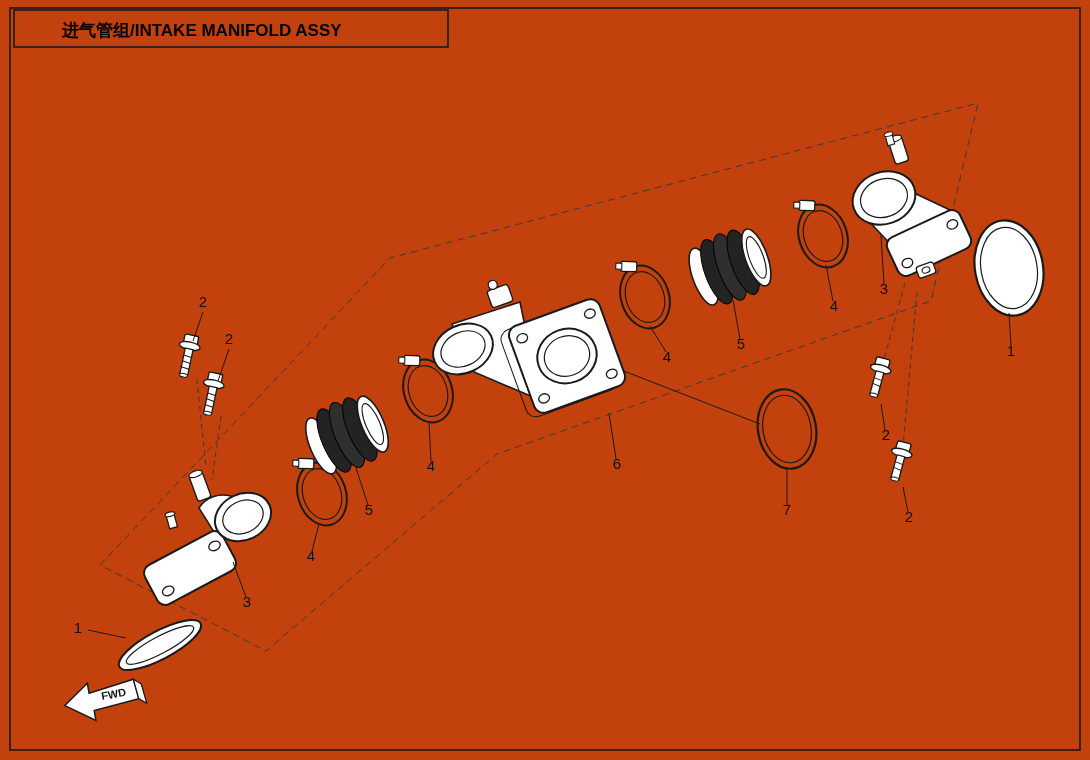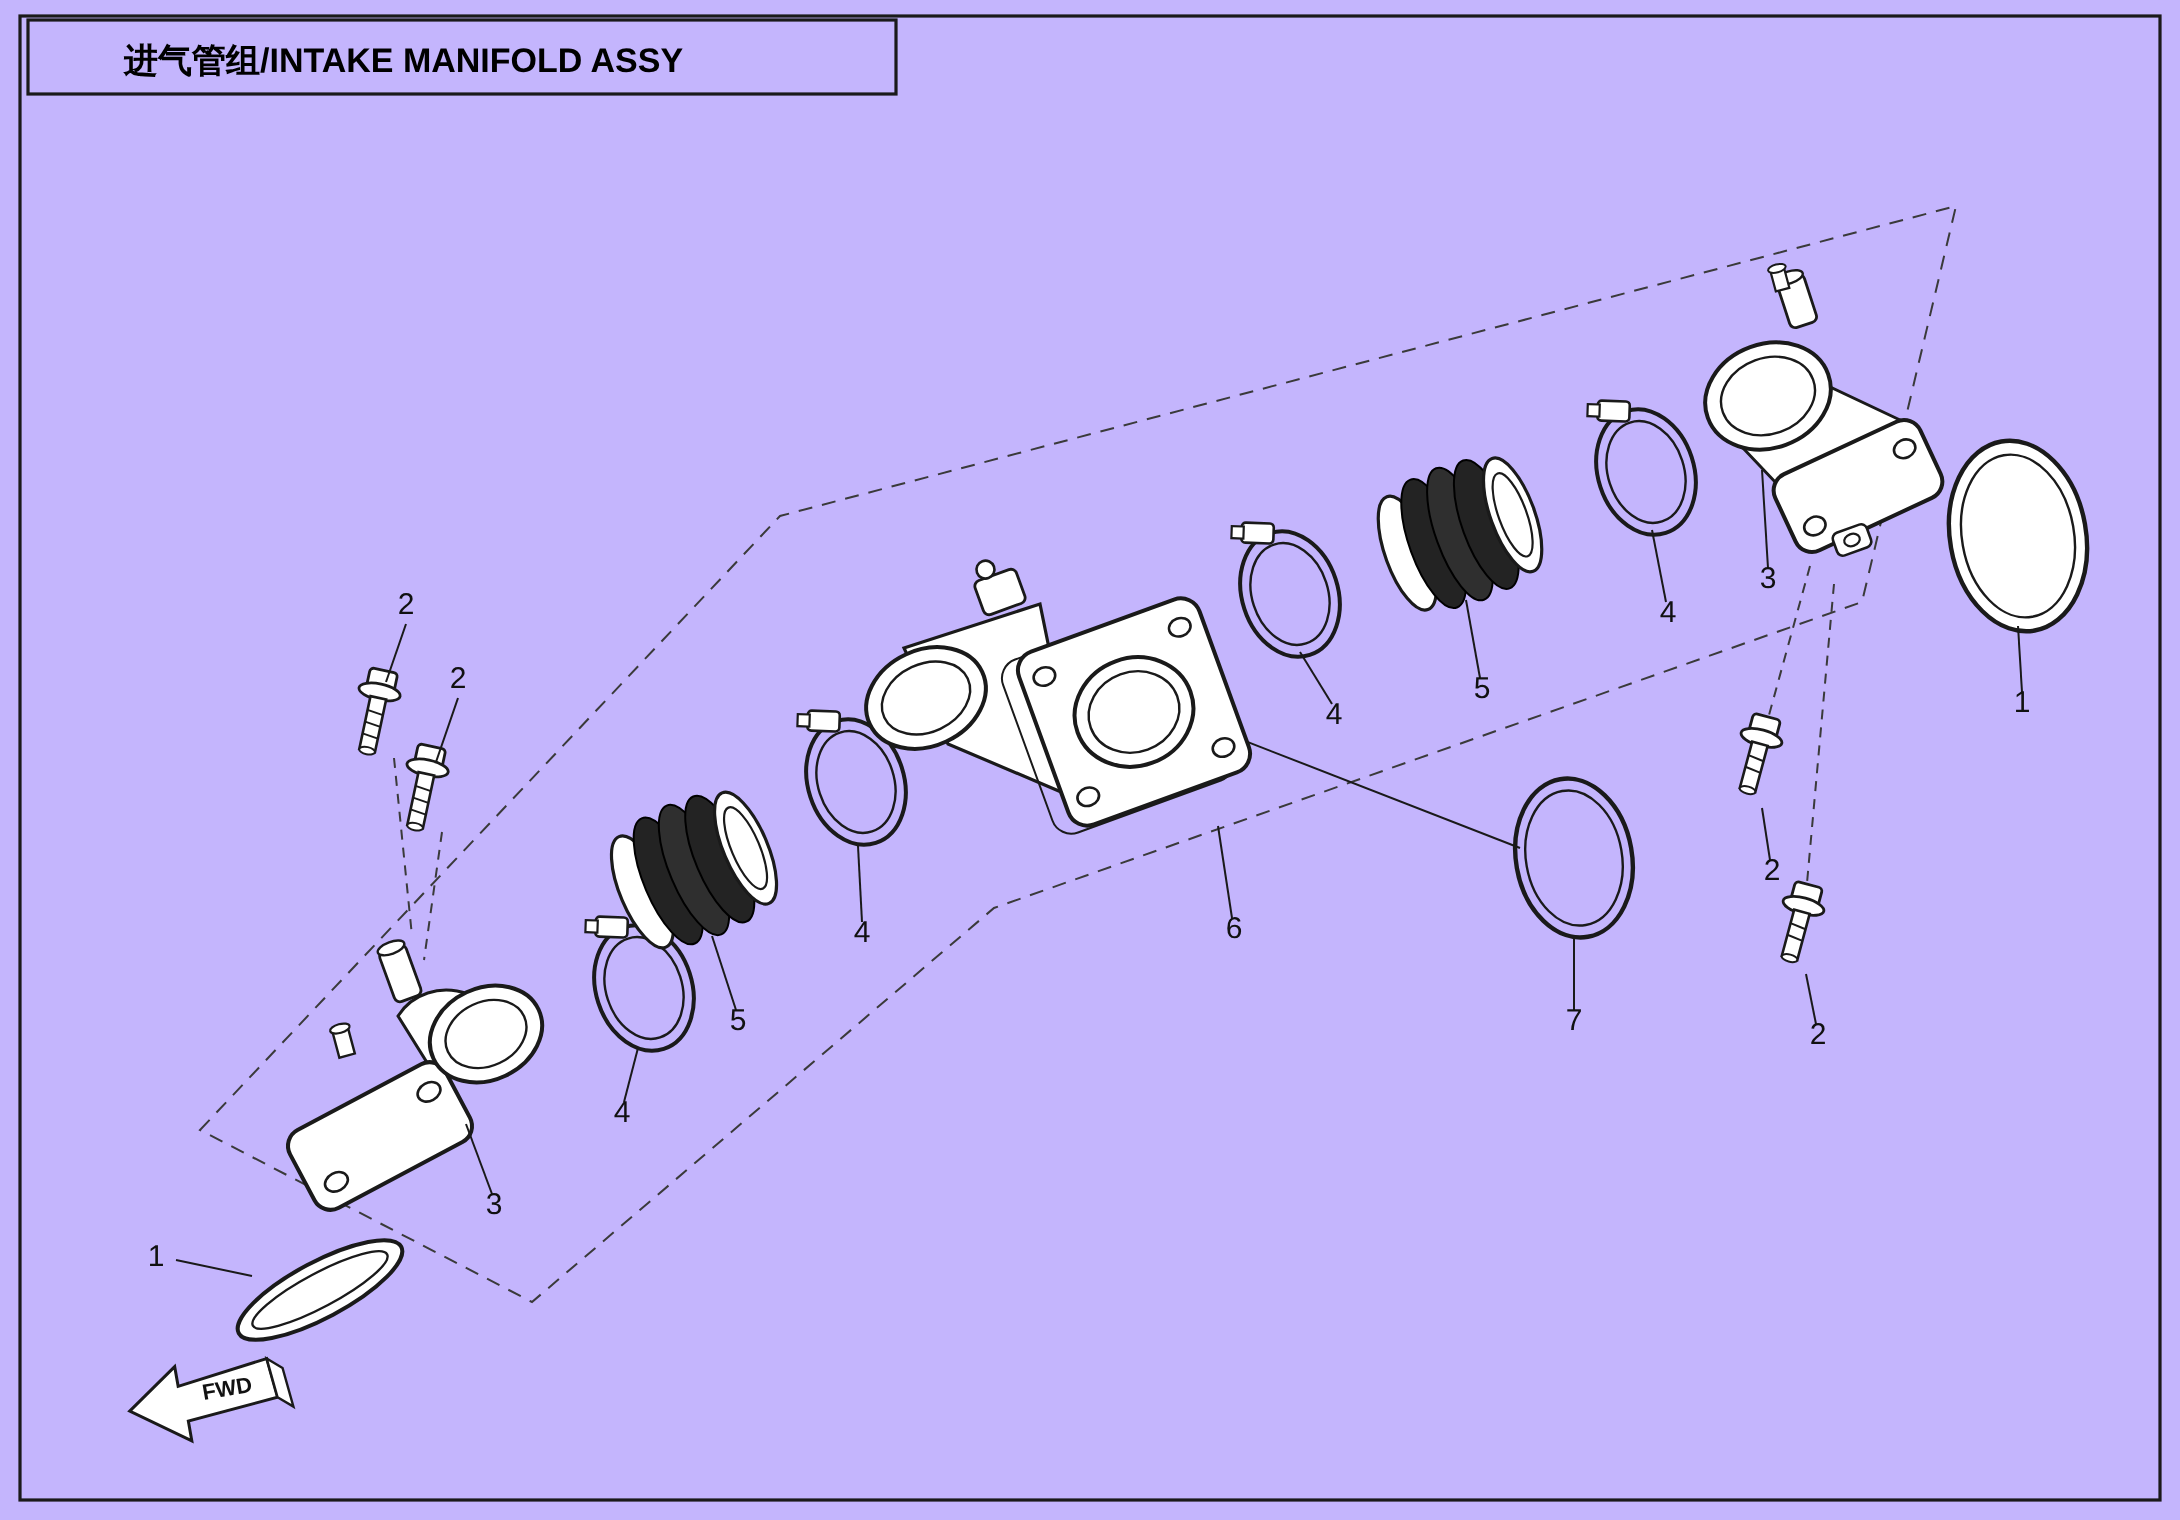--- a/index.html
+++ b/index.html
@@ -1,17 +1,17 @@
 <!DOCTYPE html>
 <html><head>
 <meta charset="utf-8">
 <style>
   html,body{margin:0;padding:0;background:#e8e8e8;}
   #page{
-    position:relative;width:1090px;height:760px;background:#c4b5fd;
+    position:relative;width:1090px;height:760px;background:#c2410c;
     font-family:"Liberation Sans", sans-serif;overflow:hidden;
   }
   svg{position:absolute;left:0;top:0;}
   .callout{font-size:15px;fill:#111;text-anchor:middle;}
   .title-text{font-size:17px;font-weight:bold;fill:#000;}
   .fwd-text{font-size:11px;font-weight:bold;fill:#111;text-anchor:middle;}
   .outline{fill:none;stroke:#1a1a1a;}
   .part{fill:#ffffff;stroke:#1a1a1a;}
 </style>
 </head>

